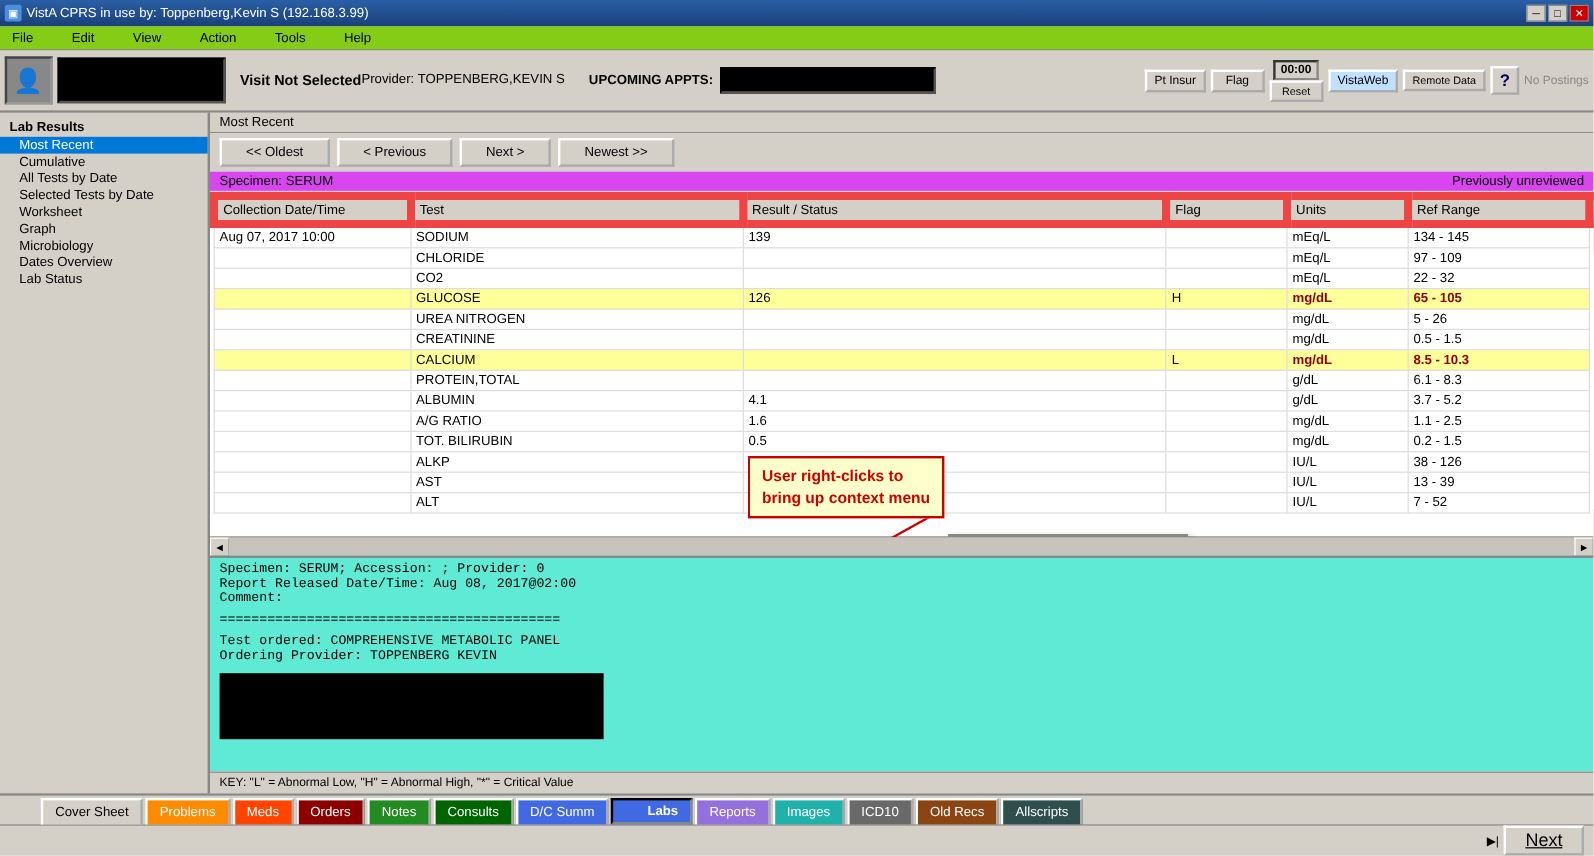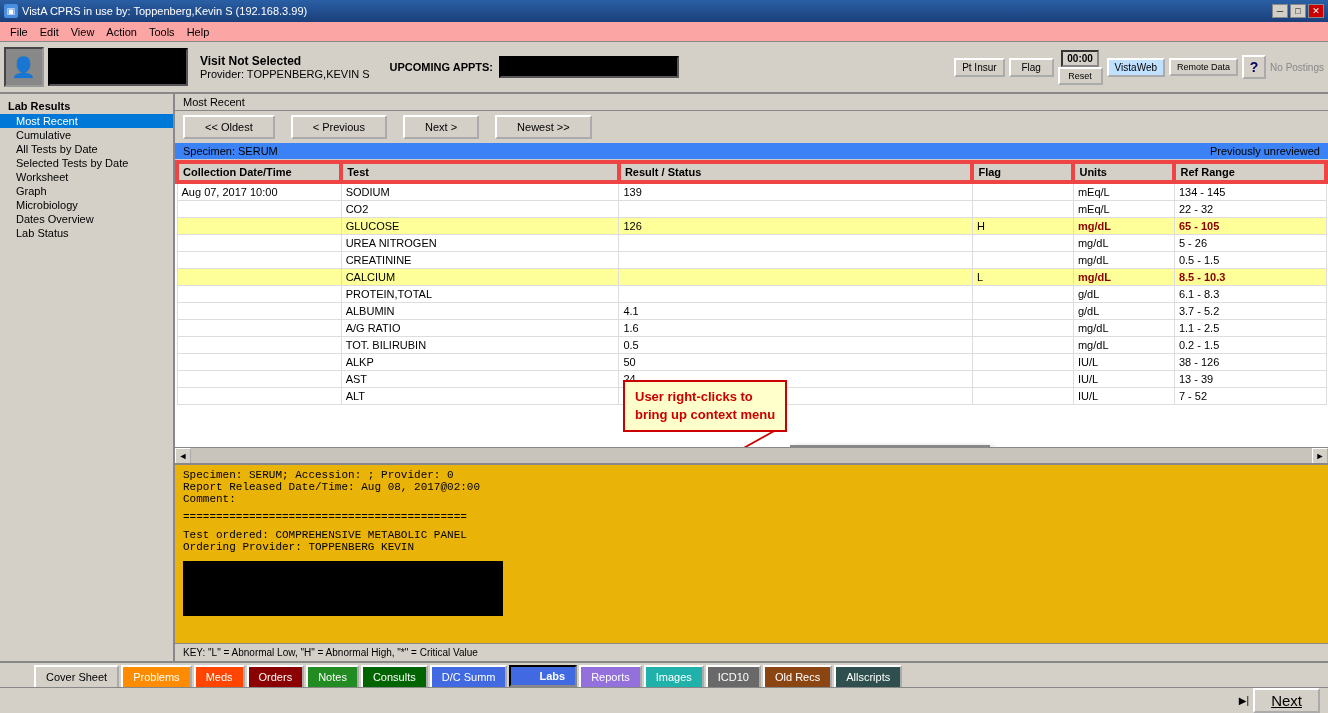--- a/index.html
+++ b/index.html
@@ -21,27 +21,27 @@
     .title-bar-buttons { display: flex; gap: 2px; }
     .tb-btn {
       width: 16px; height: 14px; background: #d4d0c8; border: 1px solid #888;
       display: flex; align-items: center; justify-content: center; font-size: 9px;
       cursor: pointer; color: #000;
     }
     .tb-btn.close { background: #c00; color: white; }
 
     
     .menu-bar {
-      background: #fca5a5;
+      background: #84cc16;
       height: 20px;
       display: flex;
       align-items: center;
       border-bottom: 1px solid #888;
       padding: 0 4px;
-      gap: 0;
+      gap: 20px;
     }
     .menu-item { padding: 2px 6px; cursor: pointer; font-size: 11px; }
 
     
     .patient-bar {
       background: #d4d0c8;
       height: 52px;
       display: flex;
       align-items: center;
       border-bottom: 2px solid #888;
@@ -54,21 +54,21 @@
       border: 2px inset #999;
       display: flex; align-items: center; justify-content: center;
       color: #ccc; font-size: 20px;
     }
     .patient-name-box {
       width: 140px; height: 38px;
       background: #000;
       border: 2px inset #555;
     }
     .patient-info {
-      display: flex; flex-direction: column; padding: 2px 8px; font-size: 11px;
+      display: flex; flex-direction: row; padding: 2px 8px; font-size: 11px;
     }
     .patient-info .visit { font-weight: bold; font-size: 12px; }
     .upcoming-section { display: flex; align-items: center; gap: 6px; margin-left: 8px; }
     .upcoming-label { font-size: 11px; font-weight: bold; }
     .upcoming-box { width: 180px; height: 22px; background: #000; border: 2px inset #555; }
     .right-buttons { display: flex; align-items: center; gap: 4px; margin-left: auto; }
     .sys-btn {
       background: #d4d0c8; border: 2px outset #fff;
       padding: 2px 6px; cursor: pointer; font-size: 10px; min-width: 45px; text-align: center;
     }
@@ -120,68 +120,68 @@
 
     .content-header {
       background: #d4d0c8;
       padding: 2px 8px;
       border-bottom: 1px solid #888;
       font-size: 11px;
     }
 
     .nav-buttons {
       display: flex;
-      gap: 16px;
+      gap: 6px;
       padding: 4px 8px;
       background: #d4d0c8;
     }
     .nav-btn {
       padding: 4px 20px;
       background: #d4d0c8;
       border: 2px outset #fff;
       cursor: pointer;
       font-size: 11px;
     }
 
     .specimen-bar {
       display: flex;
       justify-content: space-between;
       padding: 2px 8px;
-      background: #3b82f6;
+      background: #d946ef;
       border-bottom: 1px solid #ccc;
       font-size: 11px;
     }
     .lab-table {
       width: 100%;
       border-collapse: collapse;
       font-size: 11px;
     }
     .lab-table th {
       background: #d4d0c8;
-      border: 4px solid #ef4444;
+      border: 7px solid #ef4444;
       padding: 2px 4px;
       text-align: left;
-      font-weight: bold;
+      font-weight: normal;
       position: sticky;
       top: 0;
     }
     .lab-table td {
       border: 1px solid #ddd;
       padding: 2px 4px;
     }
     .lab-table tr.highlighted { background: #ffff99; }
     .lab-table tr.highlighted td { background: #ffff99; }
     .lab-table .flag-h { color: black; }
     .lab-table .flag-l { color: black; }
     .ref-abnormal { color: #8b0000; font-weight: bold; }
 
     
     .bottom-panel {
       height: 180px;
-      background: #eab308;
+      background: #5eead4;
       border-top: 2px solid #888;
       display: flex;
       flex-direction: column;
       overflow: hidden;
     }
     .bottom-scroll {
       flex: 1;
       overflow-y: auto;
       padding: 4px 8px;
       font-family: 'Courier New', monospace;
@@ -397,20 +397,28 @@
         <tr>
       <td>Aug 07, 2017 10:00</td>
       <td>SODIUM</td>
       <td>139</td>
       <td class=""></td>
       <td class="">mEq/L</td>
       <td class="">134 - 145</td>
     </tr>
             <tr>
       <td></td>
+      <td>CHLORIDE</td>
+      <td></td>
+      <td class=""></td>
+      <td class="">mEq/L</td>
+      <td class="">97 - 109</td>
+    </tr>
+            <tr>
+      <td></td>
       <td>CO2</td>
       <td></td>
       <td class=""></td>
       <td class="">mEq/L</td>
       <td class="">22 - 32</td>
     </tr>
             <tr class="highlighted">
       <td></td>
       <td>GLUCOSE</td>
       <td>126</td>

